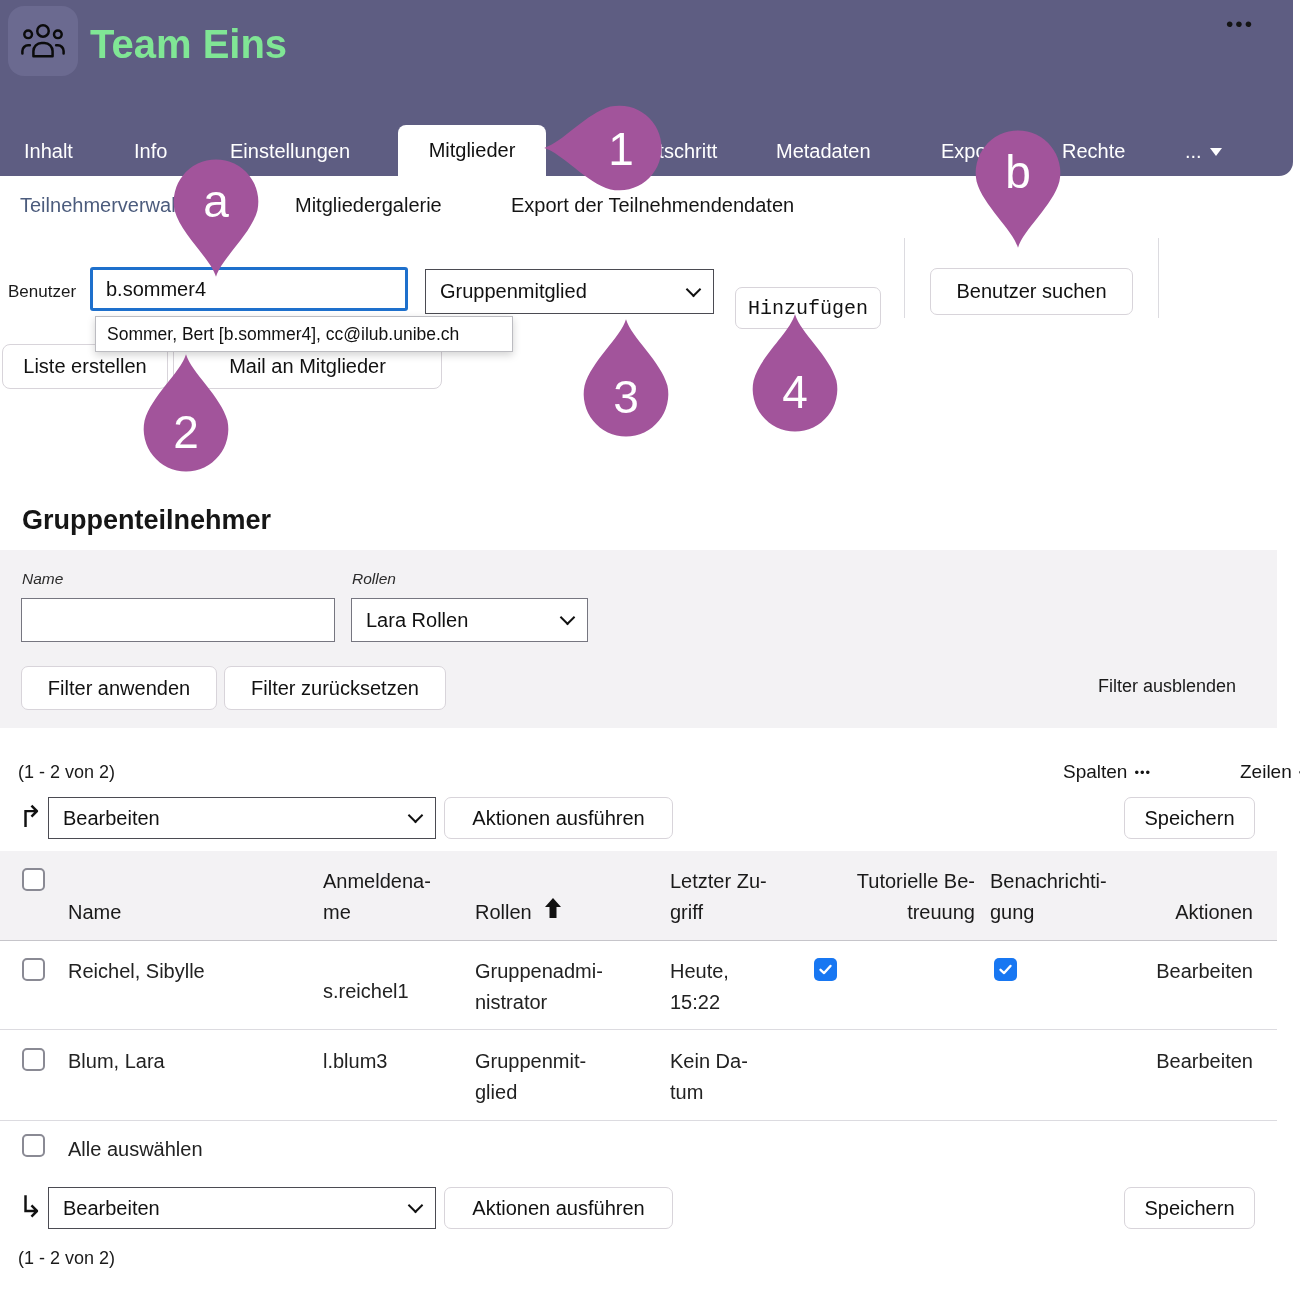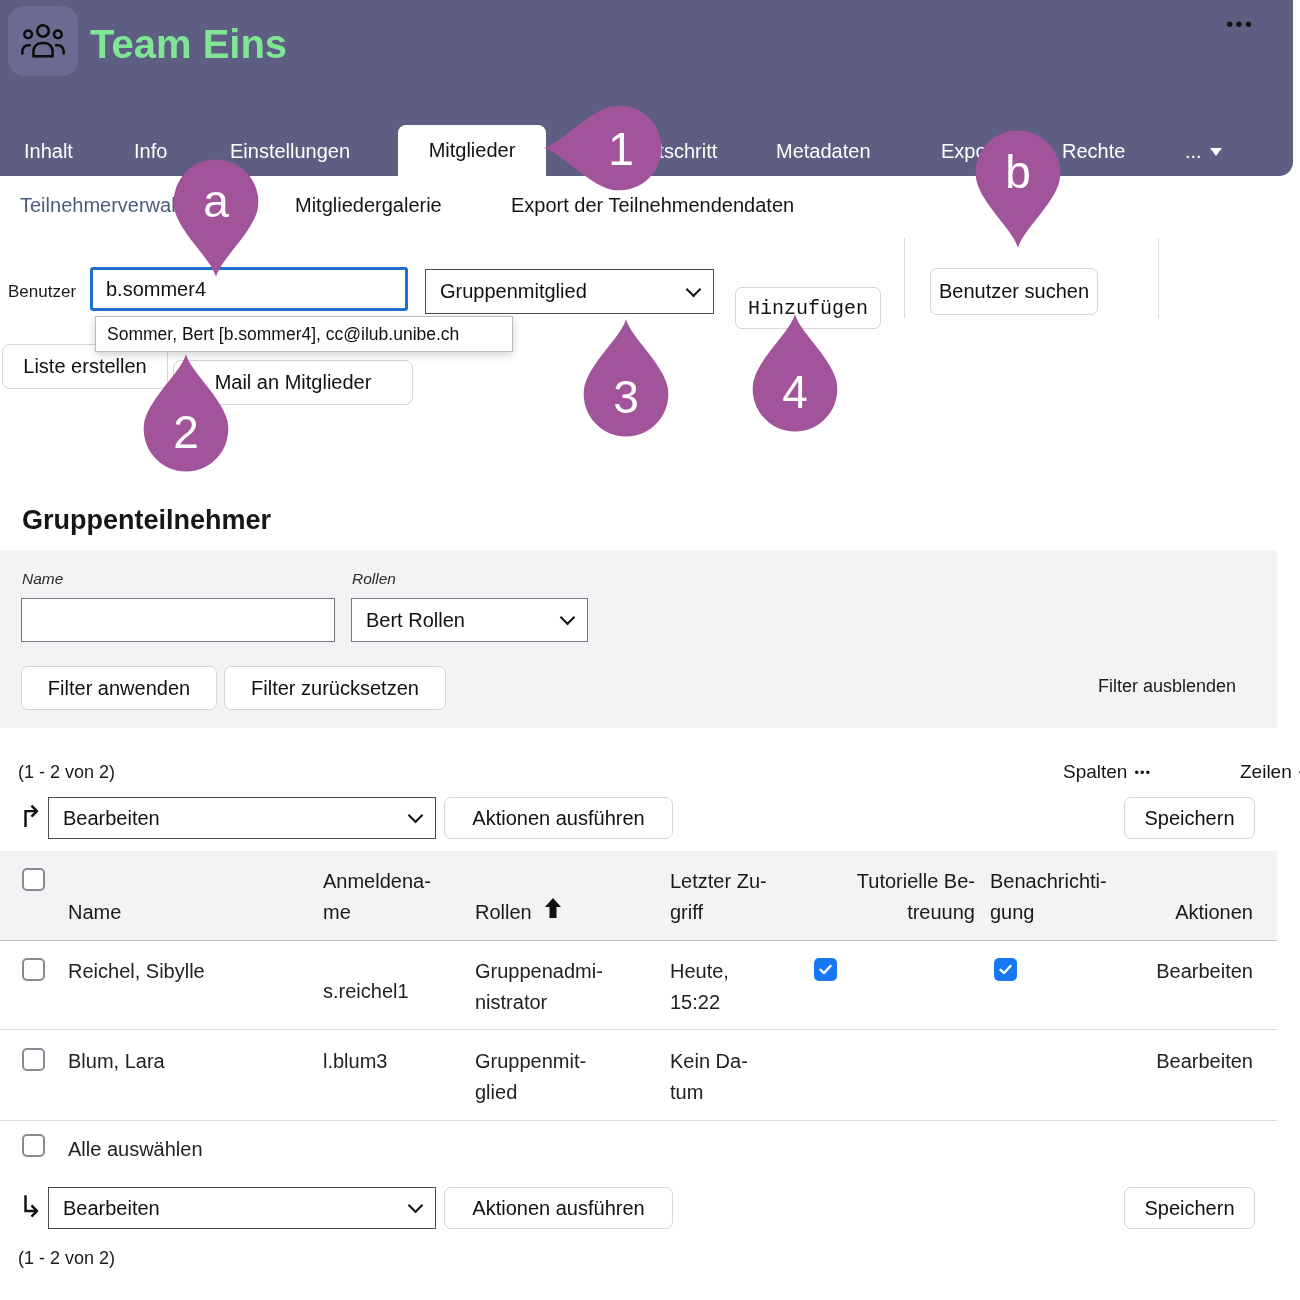--- a/index.html
+++ b/index.html
@@ -91,30 +91,30 @@
   <span>Gruppenmitglied</span>
   <span class="chev"></span>
 </div>
 
 <div class="abs btn" style="left:735px;top:287px;width:146px;height:42px;z-index:2;font-family:Liberation Mono, monospace;">
   <span>Hinzufügen</span>
 </div>
 
 <div class="abs vdiv" style="left:904px;top:238px;height:80px;z-index:1;"></div>
 
-<div class="abs btn" style="left:930px;top:268px;width:168px;height:47px;z-index:2;">
+<div class="abs btn" style="left:930px;top:268px;width:203px;height:47px;z-index:2;">
   <span>Benutzer suchen</span>
 </div>
 
 <div class="abs vdiv" style="left:1158px;top:238px;height:80px;z-index:1;"></div>
 
 <div class="abs btn" style="left:2px;top:344px;width:166px;height:45px;border-radius:8px;z-index:2;">
   <span>Liste erstellen</span>
 </div>
-<div class="abs btn" style="left:173px;top:360px;width:240px;height:45px;border-radius:8px;z-index:2;">
+<div class="abs btn" style="left:173px;top:344px;width:269px;height:45px;border-radius:8px;z-index:2;">
   <span>Mail an Mitglieder</span>
 </div>
 
 <svg class="abs pin" style="left:575px;top:105px;transform:rotate(90deg);transform-origin:46px 43px;" width="92" height="120" viewBox="0 0 100 130">
     <path d="M50 130 C44 110 12 84 5 58 A46 46 0 1 1 95 58 C88 84 56 110 50 130 Z" fill="#a2549b"></path>
   </svg>
 <div class="abs pin-label" style="left:575px;top:106px;">1</div>
 
 <svg class="abs pin" style="left:170px;top:157px;" width="92" height="120" viewBox="0 0 100 130">
     <path d="M50 130 C44 110 12 84 5 58 A46 46 0 1 1 95 58 C88 84 56 110 50 130 Z" fill="#a2549b"></path>
@@ -141,21 +141,21 @@
   </svg>
 <div class="abs pin-label" style="left:972px;top:129px;">b</div>
 
 <div class="abs" style="left:22px;top:505px;font-size:27px;font-weight:bold;color:#161616;z-index:2;">Gruppenteilnehmer</div>
 
 <div class="abs panel"></div>
 <span class="abs flabel" style="left:22px;top:570px;">Name</span>
 <input class="abs finput" style="left: 21px; top: 598px; width: 314px; height: 44px;" type="text" value="">
 <span class="abs flabel" style="left:352px;top:570px;">Rollen</span>
 <div class="abs sel" style="left:351px;top:598px;width:237px;height:44px;border-color:#767680;z-index:2;">
-  <span>Bert Rollen</span>
+  <span>Lara Rollen</span>
   <span class="chev"></span>
 </div>
 <div class="abs btn" style="left:21px;top:666px;width:196px;height:44px;z-index:2;justify-content:center;">
   <span>Filter anwenden</span>
 </div>
 <div class="abs btn" style="left:224px;top:666px;width:222px;height:44px;z-index:2;">
   <span>Filter zurücksetzen</span>
 </div>
 <span class="abs" style="left:1098px;top:676px;font-size:18px;z-index:2;cursor:pointer;">Filter ausblenden</span>
 

